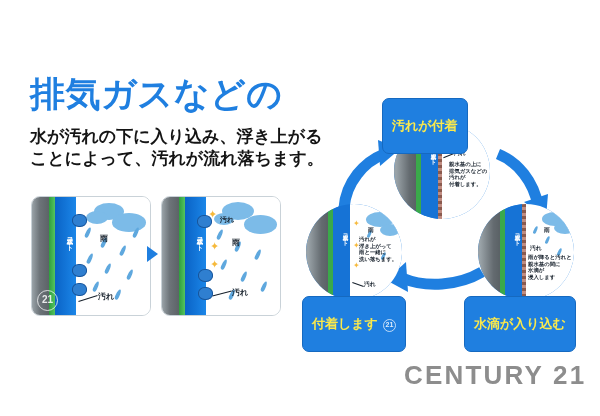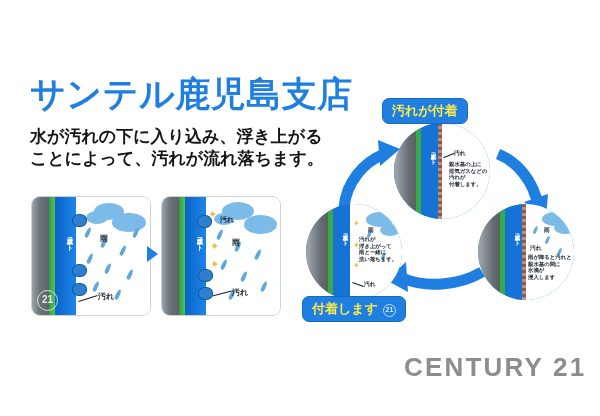--- a/index.html
+++ b/index.html
@@ -231,21 +231,21 @@
     white-space: nowrap;
   }
 
   .badge {
     position: absolute;
     background: #1f7fe0;
     border-radius: 7px;
     color: #fbe94b;
     font-size: 13px;
     font-weight: 700;
-    padding: 3px 9px;
+    padding: 18px 9px;
     white-space: nowrap;
     text-align: center;
     border: 1.5px solid #1569c0;
   }
   #badge-attach { left: 90px; top: 2px; }
   #badge-water  { left: 172px; top: 200px; }
   #badge-wash   { left: 10px;  top: 200px; }
   .badge-21 {
     display: inline-block;
     width: 11px; height: 11px;
@@ -256,42 +256,42 @@
     font-size: 7px;
     text-align: center;
     margin-left: 5px;
     vertical-align: 1px;
   }
 
   
   #logo {
     position: absolute;
     left: 404px;
-    top: 352px;
+    top: 360px;
     text-align: center;
   }
   #logo-wordmark {
     font-size: 26px;
     font-weight: 700;
     letter-spacing: 2.2px;
     color: #8d8d8d;
     line-height: 30px;
   }
   #logo-branch {
     font-size: 11.5px;
     font-weight: 400;
     letter-spacing: 0.8px;
     color: #9a9a9a;
     line-height: 16px;
   }
 </style>
 </head>
 <body>
 
-<div id="page-title">サンテル鹿児島支店</div>
+<div id="page-title">排気ガスなどの</div>
 <div id="page-subtitle">水が汚れの下に入り込み、浮き上がる
 ことによって、汚れが流れ落ちます。</div>
 
 <div class="panel" id="panel-before">
   <div class="layer-substrate"></div>
   <div class="layer-green"></div>
   <div class="layer-coat"></div>
   <div class="coat-label">親水コート</div>
   <div class="dirt-edge"></div>
   <div class="rain-field">
@@ -390,20 +390,21 @@
     <div class="drop" style="left:56px; top:22px; width:3px; height:8px;"></div>
     <div class="drop" style="left:68px; top:32px; width:3px; height:8px;"></div>
     <div class="drop" style="left:80px; top:44px; width:3px; height:8px;"></div>
     <div class="cyc-tag" style="left:66px; top:22px;">雨</div>
     <div class="cyc-tag" style="left:52px; top:40px;">汚れ</div>
     <div class="cyc-text" style="left:50px; top:50px;">雨が降ると汚れと
 親水基の間に
 水滴が
 浸入します</div>
   </div>
+  <div class="badge" id="badge-water">水滴が入り込む</div>
 
   <div class="cyc-circle" id="circle-wash">
     <div class="cyc-substrate"></div>
     <div class="cyc-green"></div>
     <div class="cyc-coat"></div>
     <div class="cyc-coat-label">親水コート</div>
     <div class="cyc-white"></div>
     <div class="cloud" style="left:60px; top:8px; width:28px; height:15px;"></div>
     <div class="cloud" style="left:74px; top:20px; width:20px; height:12px;"></div>
     <div class="sparkle" style="left:47px; top:14px; font-size:8px;">✦</div>

